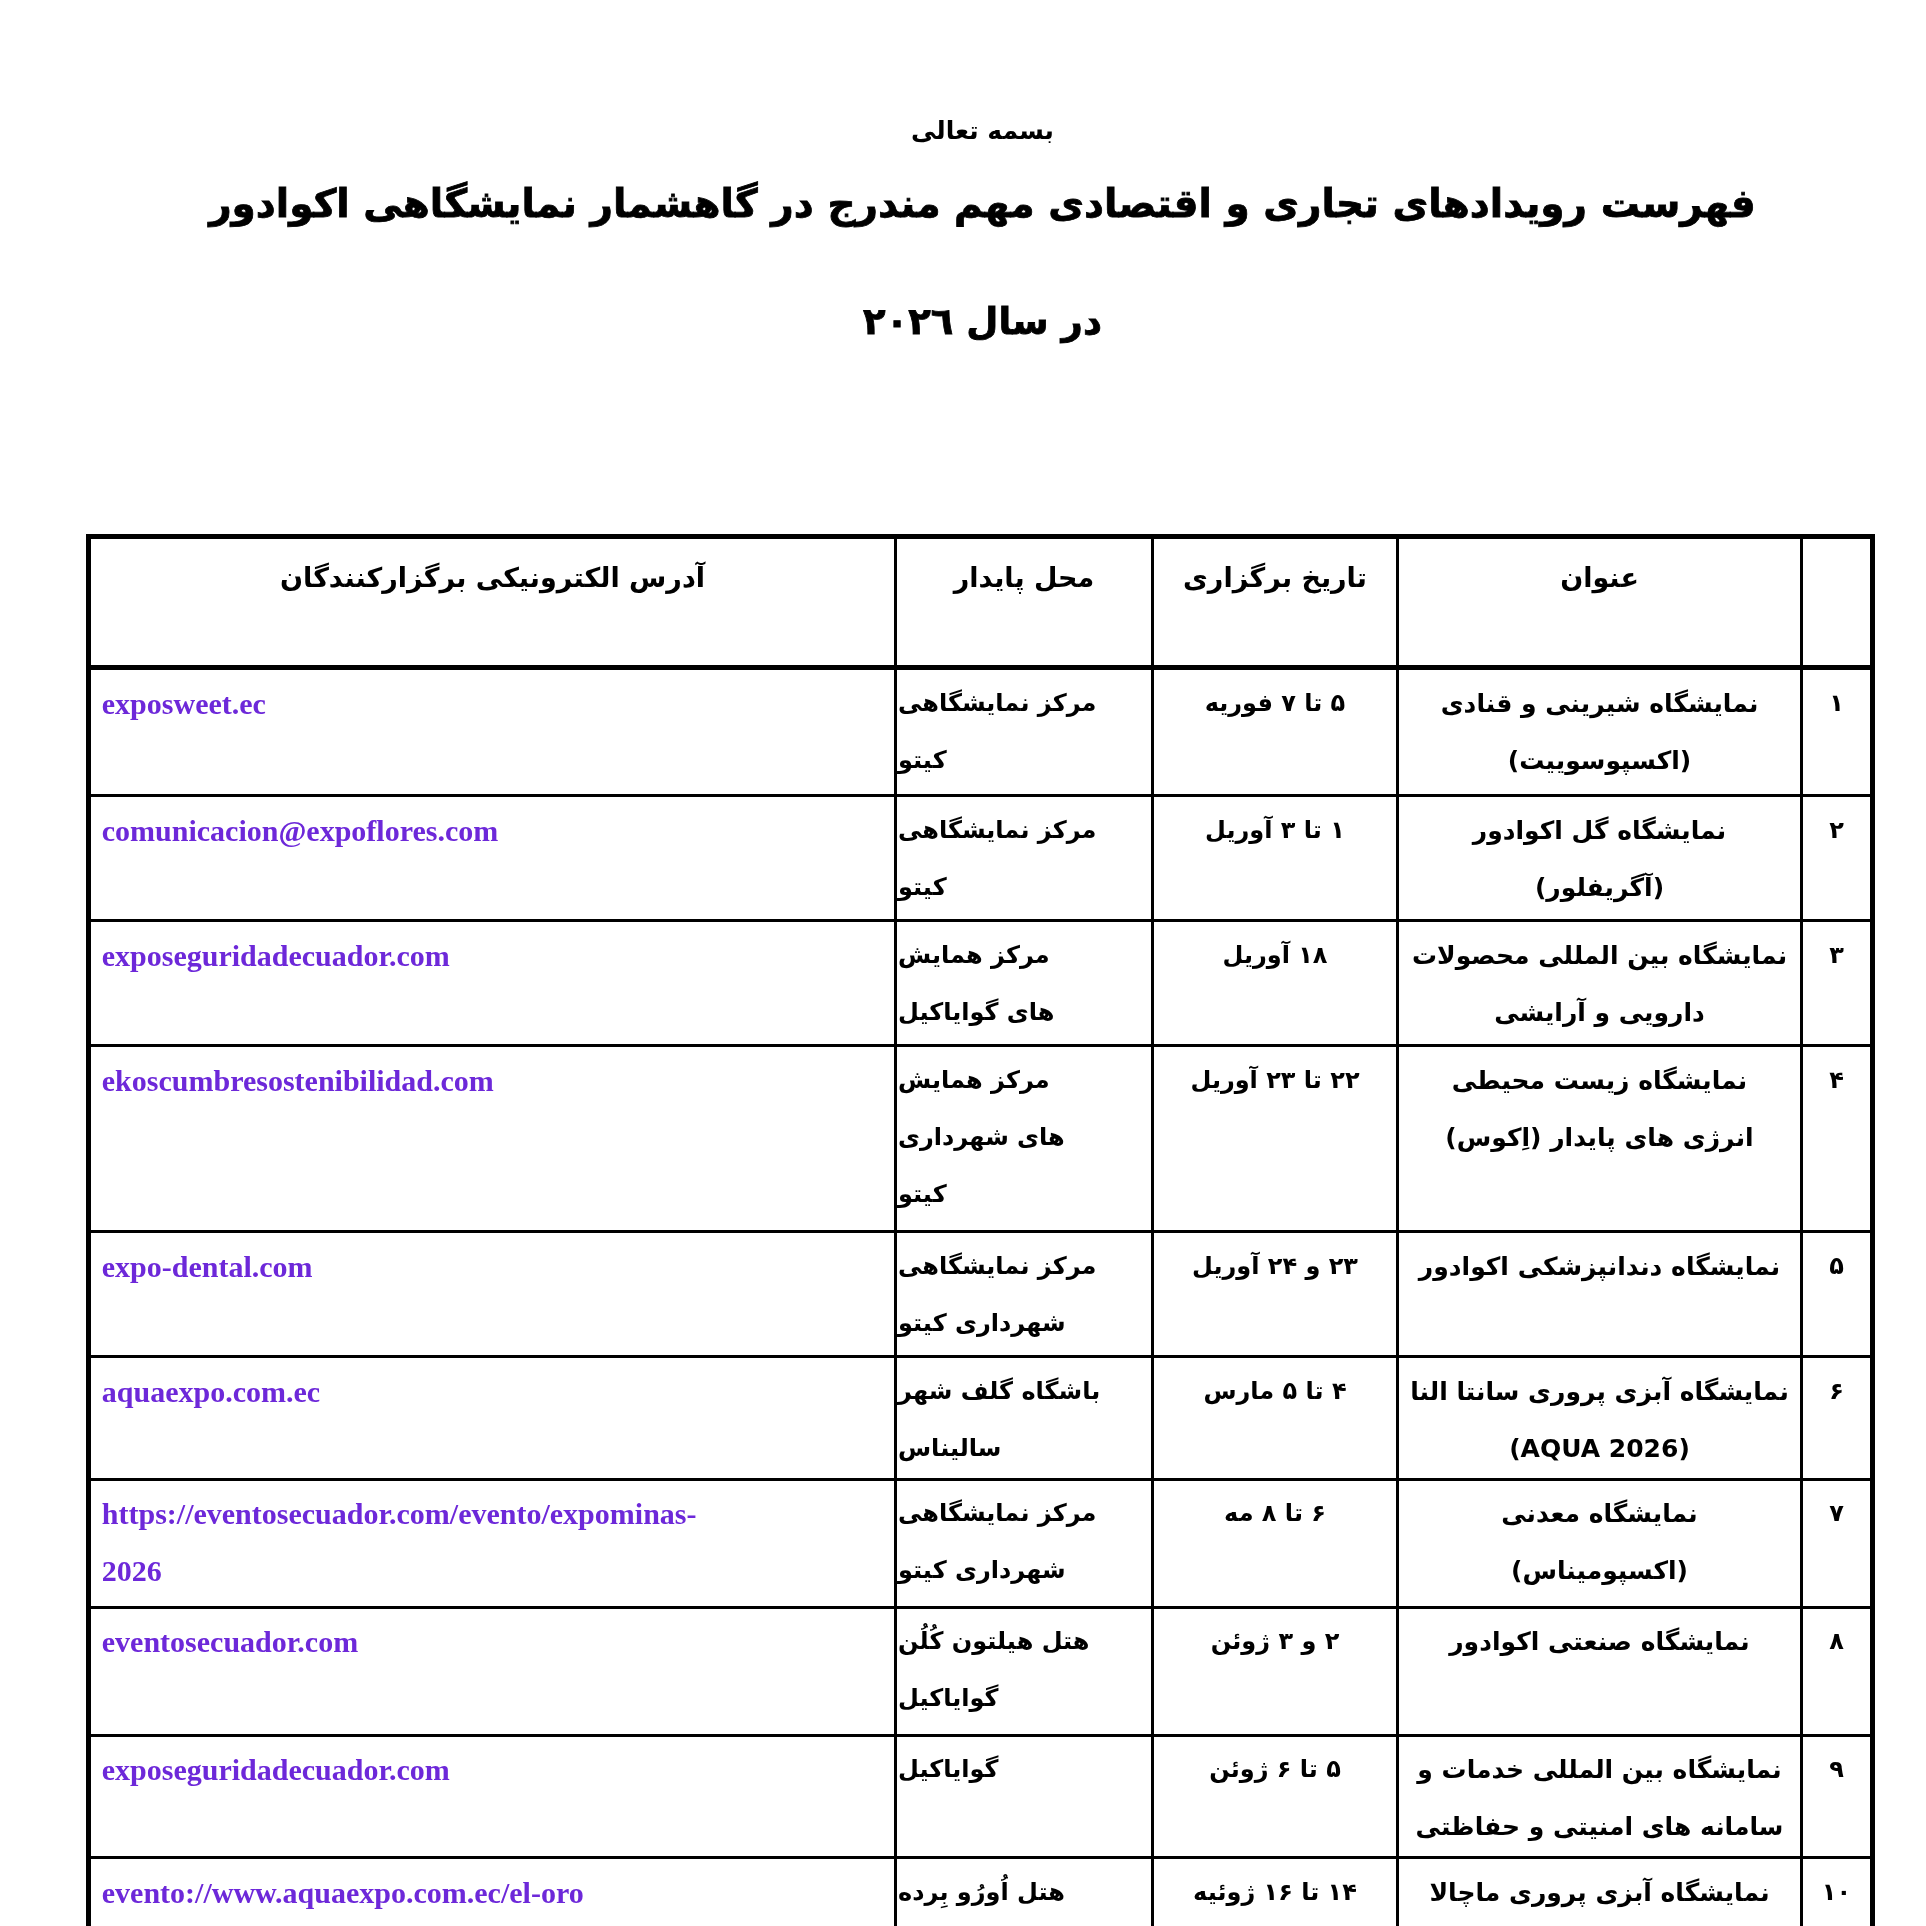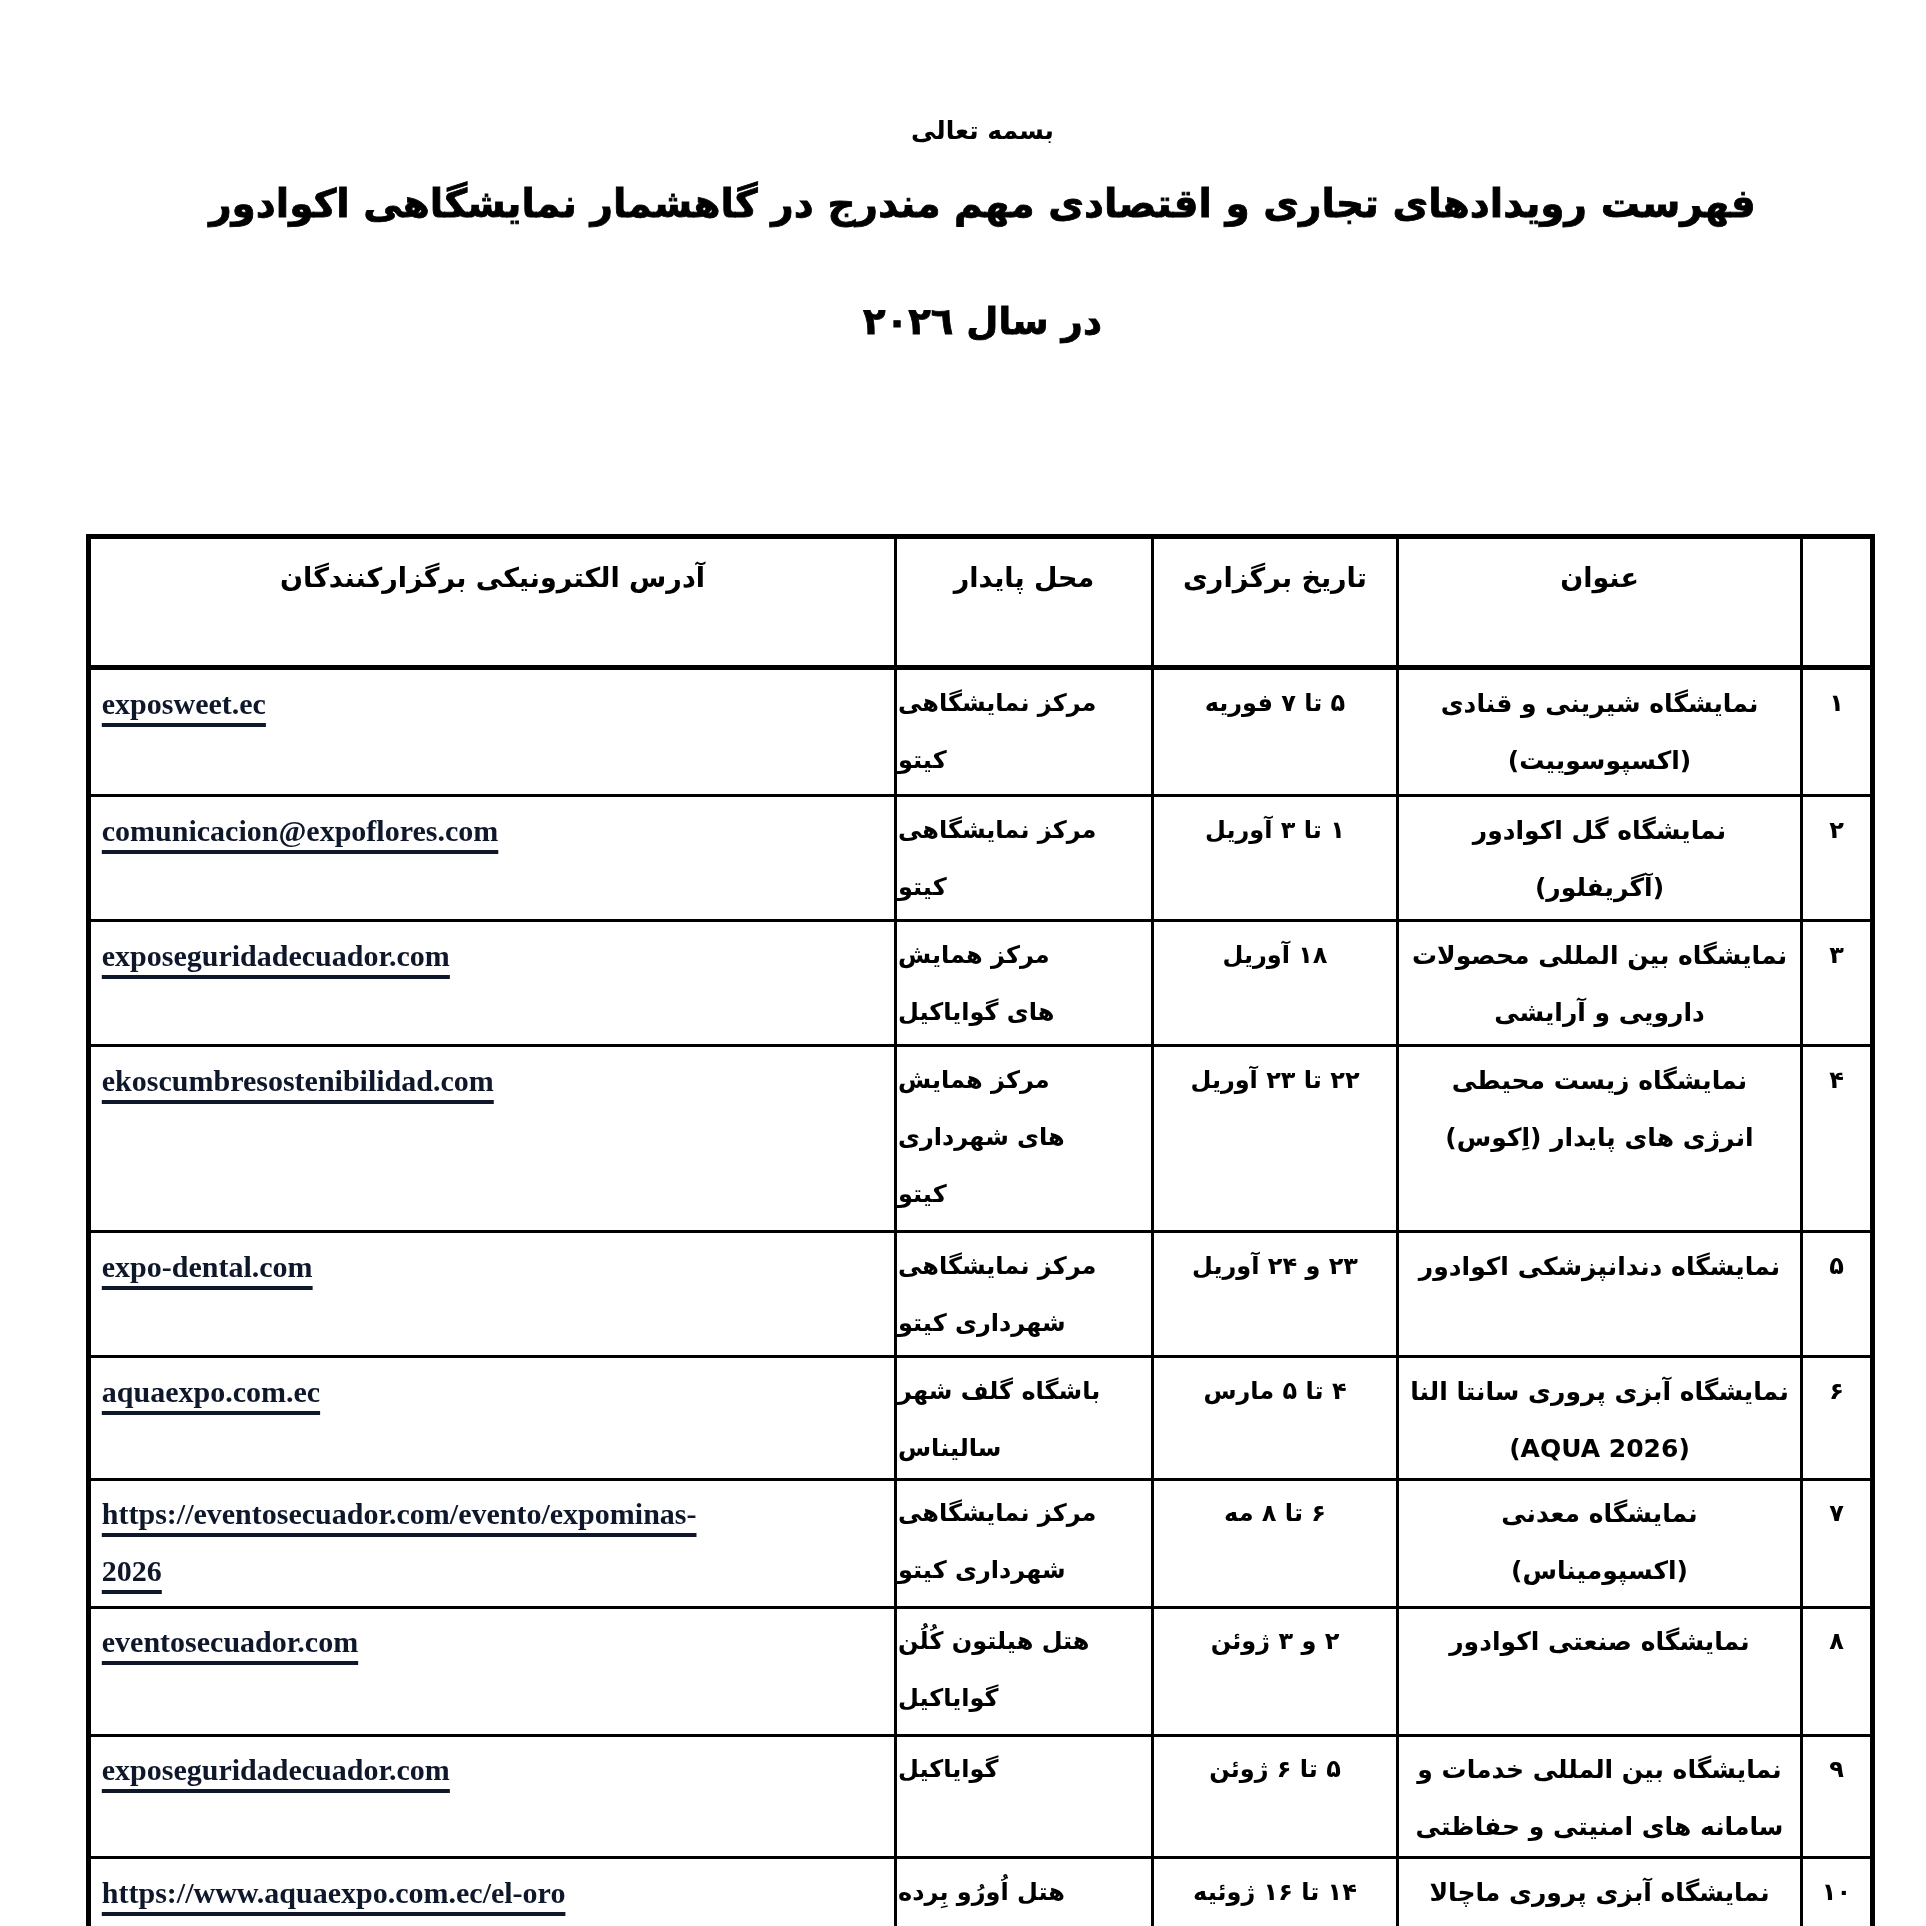--- a/index.html
+++ b/index.html
@@ -40,21 +40,21 @@
   td.c-num  { text-align:center; font-size:24px; }
   td.c-ttl  { text-align:center; font-size:25px; }
   td.c-date { text-align:center; font-size:24px; }
   td.c-loc  { text-align:left; font-size:24px; }
   td.c-addr {
     direction:ltr; text-align:left;
     font-family:"Liberation Serif","DejaVu Serif",serif;
     font-size:30px; padding-left:10.8px; padding-right:10.8px;
   }
   .addr-link {
-    color:#0f172a; text-decoration:underline;
+    color:#6d28d9; 
     text-decoration-thickness:3.9px; text-underline-offset:8.5px;
   }
 </style>
 </head>
 <body>
 
 <div id="besmele" class="center-line">بسمه تعالی</div>
 <div id="doc-title" class="center-line">فهرست رویدادهای تجاری و اقتصادی مهم مندرج در گاهشمار نمایشگاهی اکوادور</div>
 <div id="doc-sub" class="center-line">در سال ۲۰۲٦</div>
 
@@ -152,18 +152,18 @@
 سامانه های امنیتی و حفاظتی</td>
     <td class="c-date">۵ تا ۶ ژوئن</td>
     <td class="c-loc">گوایاکیل</td>
     <td class="c-addr"><span class="addr-link">exposeguridadecuador.com</span></td>
   </tr>
   <tr style="height:91px">
     <td class="c-num">۱۰</td>
     <td class="c-ttl">نمایشگاه آبزی پروری ماچالا</td>
     <td class="c-date">۱۴ تا ۱۶ ژوئیه</td>
     <td class="c-loc">هتل اُورُو بِرده</td>
-    <td class="c-addr"><span class="addr-link">https://www.aquaexpo.com.ec/el-oro</span></td>
+    <td class="c-addr"><span class="addr-link">evento://www.aquaexpo.com.ec/el-oro</span></td>
   </tr>
 
 </tbody>
   </table>
 
 
 </body></html>

